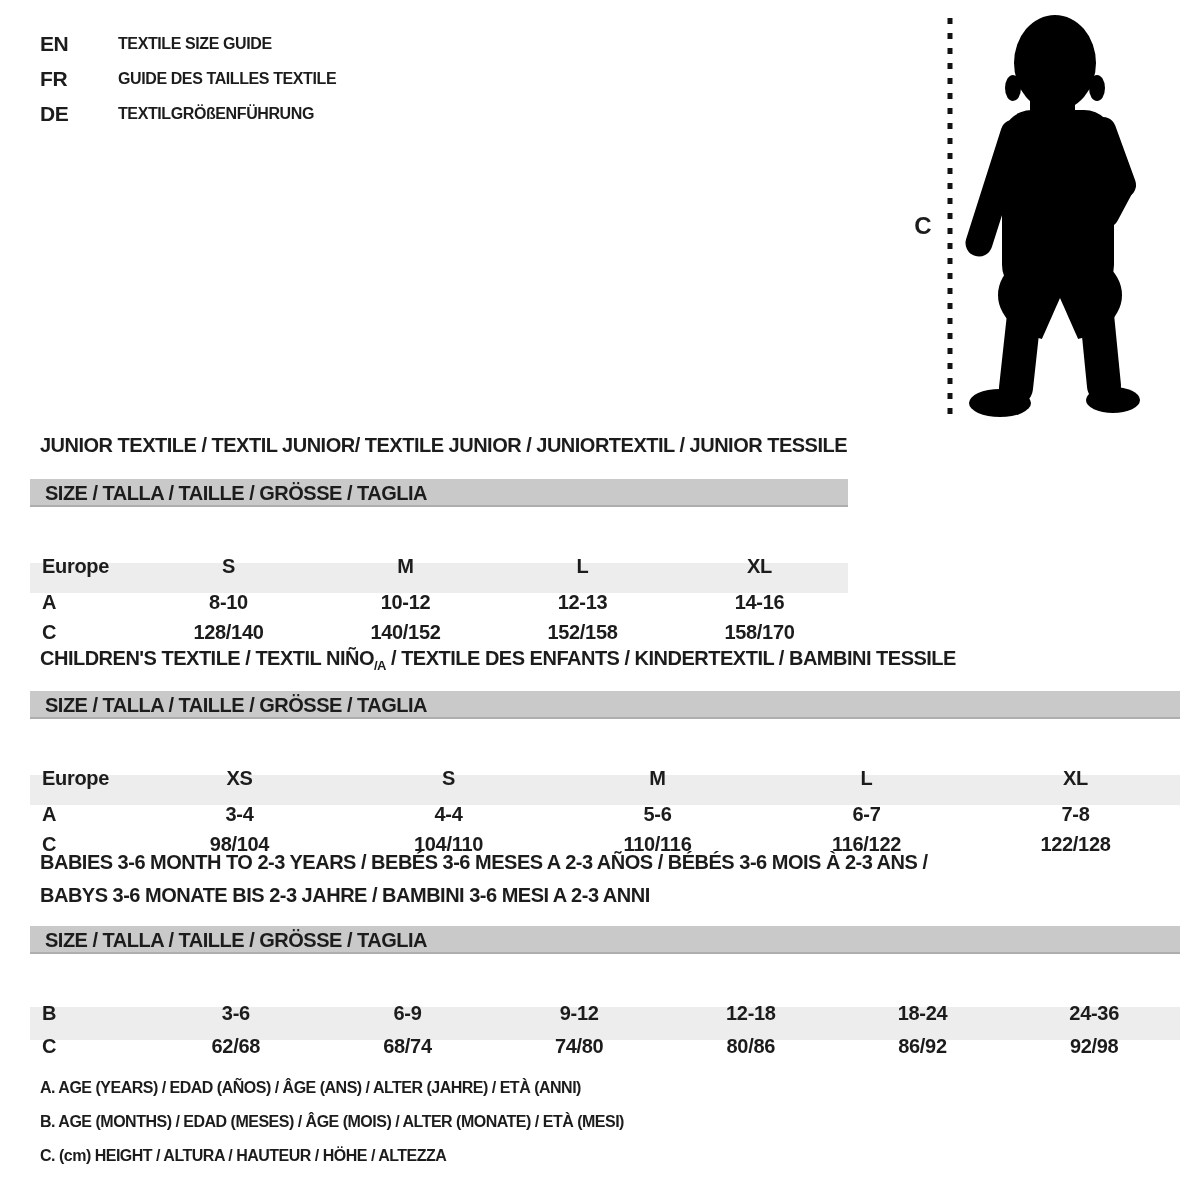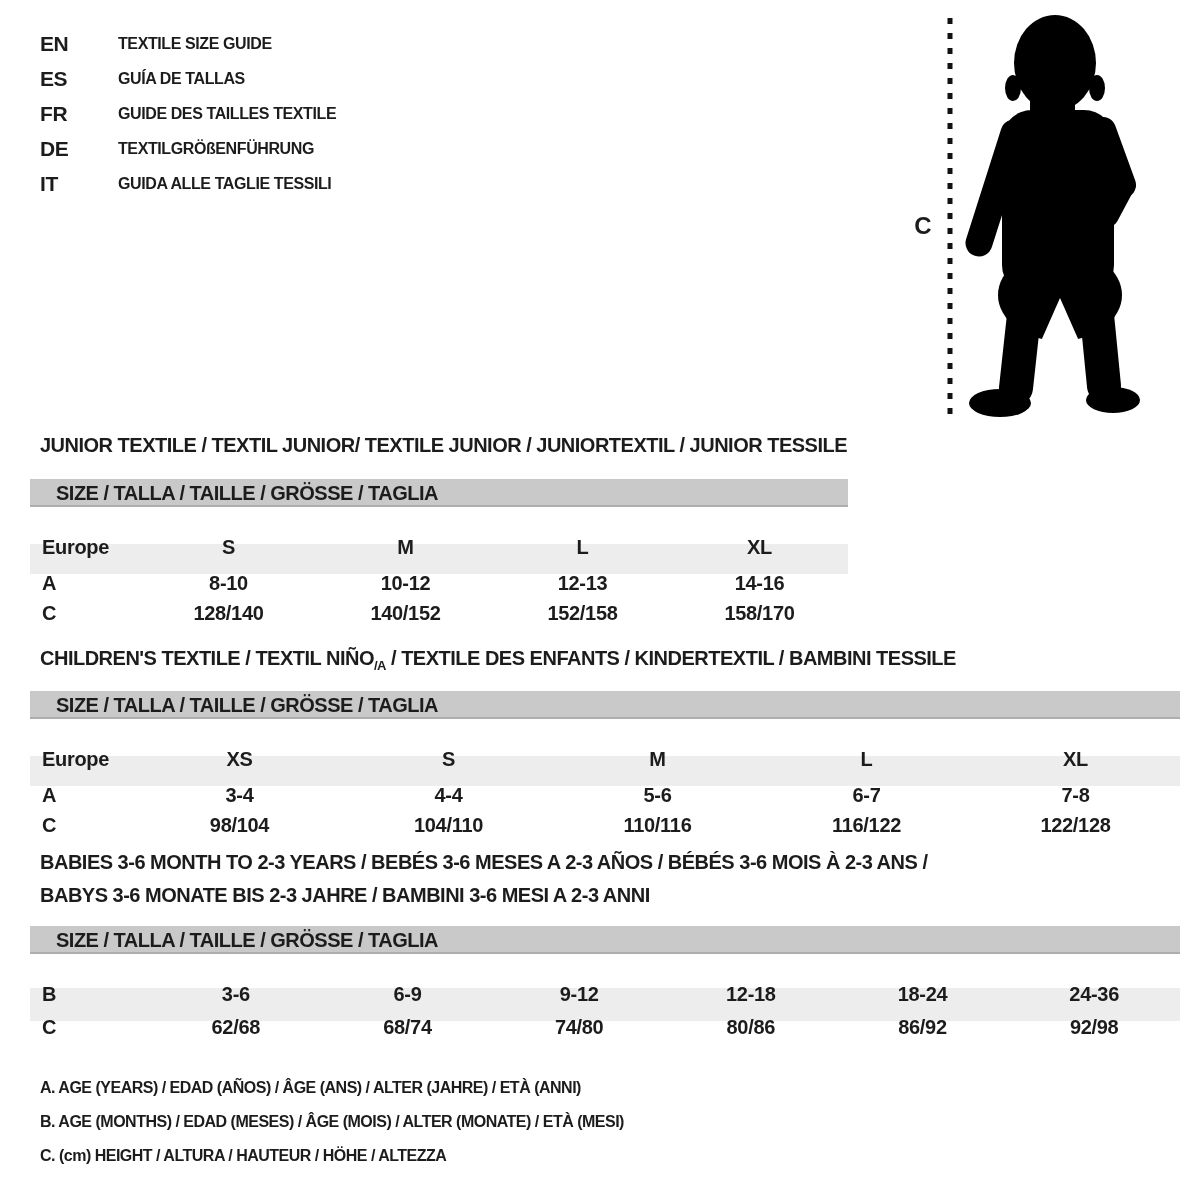--- a/index.html
+++ b/index.html
@@ -20,21 +20,21 @@
   
   .figure-wrap{position:absolute;left:900px;top:0;width:260px;height:430px;}
   .measure-label{position:absolute;left:908px;top:212px;width:30px;text-align:center;font-size:24px;}
 
   
   .sec-title{position:absolute;left:40px;font-size:20px;letter-spacing:-0.5px;white-space:nowrap;}
   .sub{font-size:13px;vertical-align:sub;}
   .table{position:absolute;left:30px;}
   .size-head{
     height:28px;line-height:28px;background:#c9c9c9;border-bottom:2px solid #aeaeae;
-    padding-left:26px;font-size:20px;letter-spacing:-0.5px;margin-bottom:1px;box-sizing:border-box;
+    padding-left:15px;font-size:20px;letter-spacing:-0.5px;margin-bottom:20px;box-sizing:border-box;
   }
   .trow{display:grid;align-items:center;}
   .cols4{grid-template-columns:110px repeat(4,1fr);}
   .cols5{grid-template-columns:105px repeat(5,1fr);}
   .cols6{grid-template-columns:120px repeat(6,1fr);}
   .row-europe{height:36px;}
   .row-a{height:30px;background:#ededed;}
   .row-c{height:32px;}
   .row-b{height:33px;}
   .row-c-alt{height:33px;background:#ededed;}
@@ -47,34 +47,26 @@
 </style>
 </head>
 <body>
 
 <div class="lang-block">
   <div class="lang-row">
     <span class="lang-code">EN</span>
     <span class="lang-title">TEXTILE SIZE GUIDE</span>
   </div>
   <div class="lang-row">
-    <span class="lang-code">ES</span>
-    <span class="lang-title">GUÍA DE TALLAS</span>
-  </div>
-  <div class="lang-row">
     <span class="lang-code">FR</span>
     <span class="lang-title">GUIDE DES TAILLES TEXTILE</span>
   </div>
   <div class="lang-row">
     <span class="lang-code">DE</span>
     <span class="lang-title">TEXTILGRÖßENFÜHRUNG</span>
-  </div>
-  <div class="lang-row">
-    <span class="lang-code">IT</span>
-    <span class="lang-title">GUIDA ALLE TAGLIE TESSILI</span>
   </div>
 </div>
 
 <svg class="figure-wrap" viewBox="0 0 260 430" aria-hidden="true">
   <line x1="50" y1="18" x2="50" y2="418" stroke="#111111" stroke-width="5" stroke-dasharray="6 9"></line>
   <g fill="#000000">
     <ellipse cx="155" cy="63" rx="41" ry="48"></ellipse>
     <ellipse cx="113" cy="88" rx="8" ry="13"></ellipse>
     <ellipse cx="197" cy="88" rx="8" ry="13"></ellipse>
     <rect x="130" y="92" width="45" height="30"></rect>

